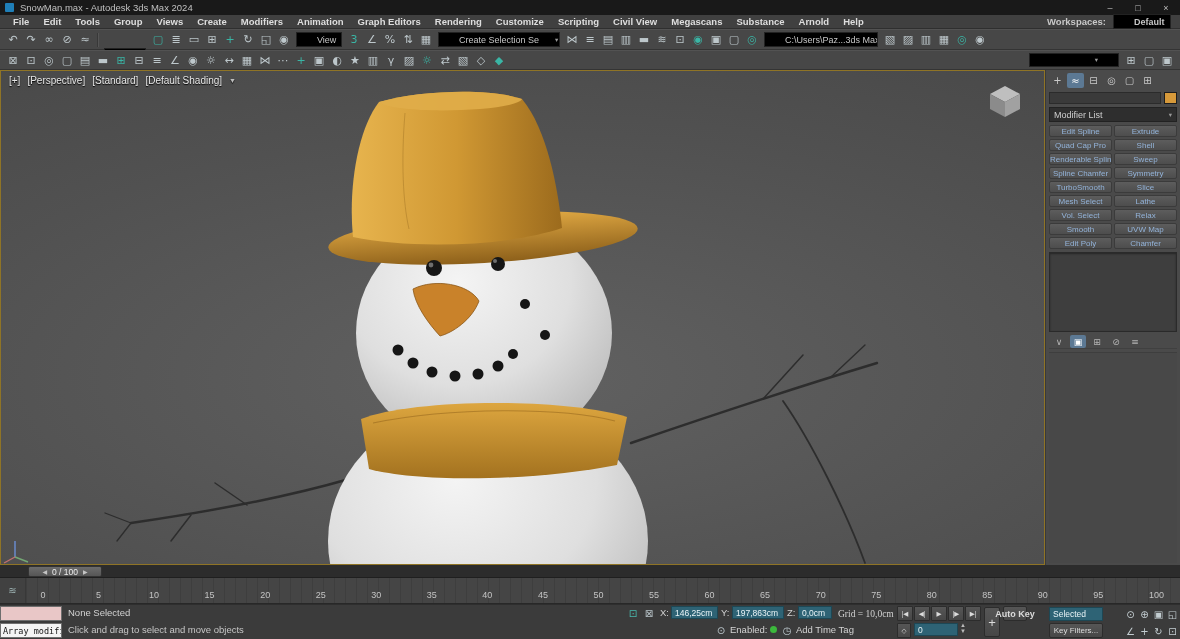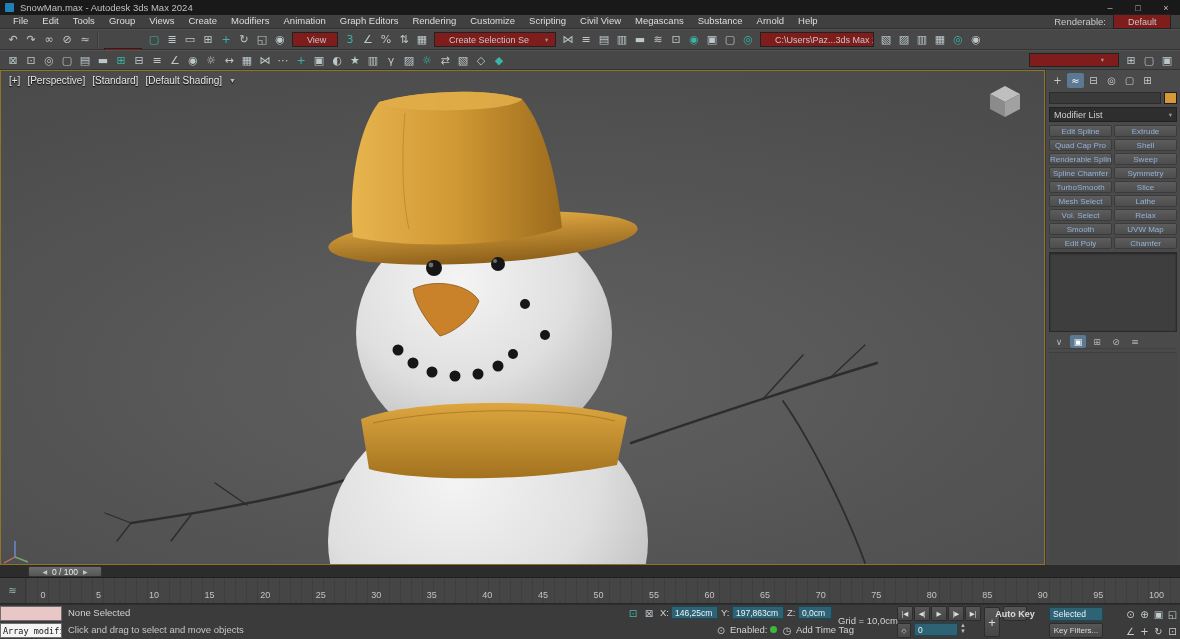--- a/index.html
+++ b/index.html
@@ -9,37 +9,37 @@
 
   
   .titlebar { height:15px; background:#191919; display:flex; align-items:center;
     color:#c0c0c0; font-size:9.5px; padding-left:5px; gap:6px; }
   .app-icon { width:9px; height:9px; background:#1f7fb8; border-radius:1px; }
   .win-btns { margin-left:auto; display:flex; height:100%; }
   .win-btn { width:28px; height:100%; display:flex; align-items:center; justify-content:center;
     color:#bdbdbd; font-size:9px; }
 
   
-  .menubar { height:14px; background:#404040; display:flex; 
-    font-size:9.5px; color:#dedede; padding:0 6px; border-bottom:1px solid #2f2f2f; }
+  .menubar { height:14px; background:#404040; display:flex; align-items:center;
+    font-size:9.5px; color:#dedede; padding:0 6px; border-bottom:1px solid #2f2f2f;font-weight:bold; }
   .menus { display:flex; }
   .menu-item { padding:0 7px; white-space:nowrap; }
   .ws-area { margin-left:auto; display:flex; align-items:center; gap:4px; color:#c8c8c8; }
 
   
   .toolbar { background:#474747; border-bottom:1px solid #343434; border-top:1px solid #525252;
     display:flex; align-items:center; padding:0 4px; }
   .tb1 { height:21px; } .tb2 { height:20px; }
   .tb-icons { display:flex; align-items:center; }
   .icon { width:18px; height:17px; display:flex; align-items:center; justify-content:center;
     color:#bdc7cb; font-size:11px; font-family:"DejaVu Sans",sans-serif; }
   .icon.teal { color:#3ab5a5; }
   .sep { width:1px; height:14px; background:#383838; margin:0 3px; box-shadow:1px 0 0 #555; }
-  .dd { height:15px; background:#7f1d1d; border:1px solid #222; color:#c6c6c6; font-size:9px;
-    display:flex; align-items:center; padding:0 14px; gap:16px; margin:0 3px; white-space:nowrap; overflow:hidden; }
+  .dd { height:15px; background:#000000; border:1px solid #222; color:#c6c6c6; font-size:9px;
+    display:flex; align-items:center; padding:0 20px; gap:16px; margin:0 3px; white-space:nowrap; overflow:hidden; }
   .dd .arrow { margin-left:auto; font-size:6.5px; color:#999; }
   .dd.filter { width:38px;margin-top:31px; } .dd.view { width:46px; } .dd.selset { width:122px; }
   .dd.path { width:114px; } .dd.ws { width:58px; } .dd.combo2 { width:90px; height:14px; }
   .spacer { flex:1; }
 
   
   .main { height:495px; display:flex; }
   .viewport { position:relative; width:1045px; height:495px;
     background:radial-gradient(ellipse 130% 110% at 50% 62%, #616161 0%, #515151 45%, #444444 85%, #3d3d3d 100%);
     border:1px solid #8f7426; }
@@ -142,21 +142,21 @@
         <span class="menu-item">Rendering</span>
         <span class="menu-item">Customize</span>
         <span class="menu-item">Scripting</span>
         <span class="menu-item">Civil View</span>
         <span class="menu-item">Megascans</span>
         <span class="menu-item">Substance</span>
         <span class="menu-item">Arnold</span>
         <span class="menu-item">Help</span>
       </div>
     <div class="ws-area">
-      <span>Renderable:</span>
+      <span>Workspaces:</span>
       <div class="dd ws">
         <span>Default</span>
         <span class="arrow">▾</span>
       </div>
     </div>
   </div>
 
   <div class="toolbar tb1">
     <div class="tb-icons">
         <span class="icon">↶</span>
@@ -453,21 +453,21 @@
 
     <span class="sb sb-icon teal" style="left:626px;top:1px;">⊡</span>
     <span class="sb sb-icon" style="left:642px;top:1px;">⊠</span>
 
     <span class="sb" style="left:660px;top:2px;">X:</span>
     <div class="sb sb-field" style="left:671px;top:1px;width:47px;">146,25cm</div>
     <span class="sb" style="left:721px;top:2px;">Y:</span>
     <div class="sb sb-field" style="left:732px;top:1px;width:52px;">197,863cm</div>
     <span class="sb" style="left:787px;top:2px;">Z:</span>
     <div class="sb sb-field" style="left:798px;top:1px;width:34px;">0,0cm</div>
-    <span class="sb" style="left:838px;top:10px;">Grid = 10,0cm</span>
+    <span class="sb" style="left:838px;top:4px;font-family:Liberation Serif, serif;">Grid = 10,0cm</span>
 
     <span class="sb sb-icon" style="left:714px;top:18px;">⊙</span>
     <span class="sb" style="left:730px;top:19px;text-align:right;">Enabled:</span>
     <span class="sb green-dot" style="left:770px;top:21px;"></span>
     <span class="sb sb-icon" style="left:780px;top:18px;">◷</span>
     <span class="sb" style="left:796px;top:19px;">Add Time Tag</span>
 
     <div class="sb transport" style="left:897px;top:1px;">
         <span class="sb-btn t-btn">|◀</span>
         <span class="sb-btn t-btn">◀|</span>

